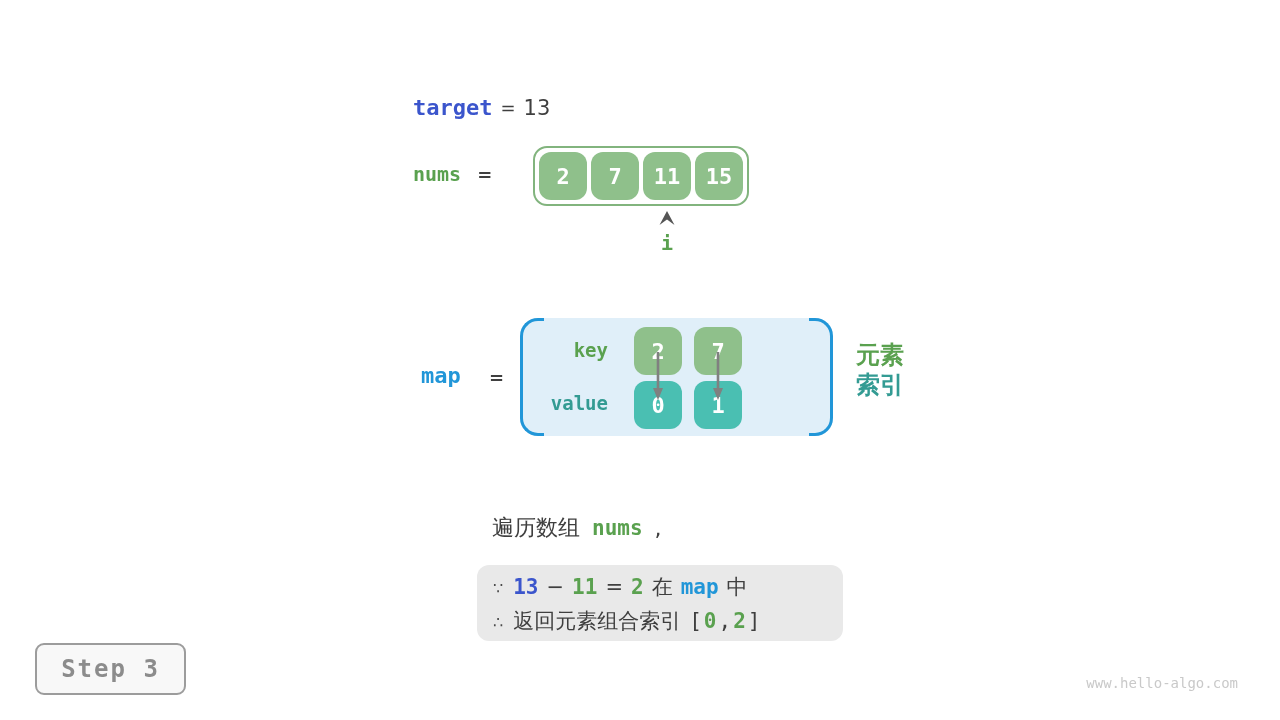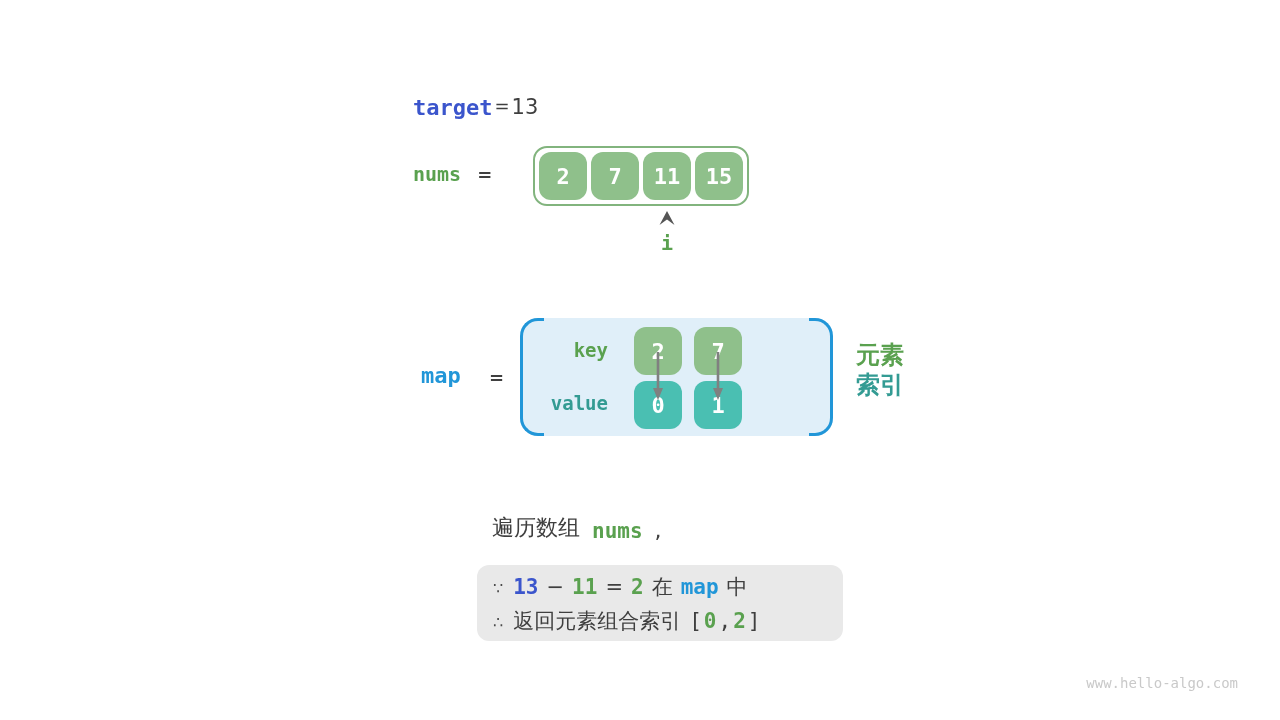--- a/index.html
+++ b/index.html
@@ -9,21 +9,21 @@
   .abs{position:absolute;}
 
   
   .kw-royal{color:#3b55cc;font-weight:bold;}
   .kw-blue{color:#2196d8;font-weight:bold;}
   .kw-green{color:#5aa14f;font-weight:bold;}
   .kw-teal{color:#339b93;font-weight:bold;}
   .dark{color:#3f3f3f;}
 
   
-  .target-line{left:413px;top:95px;font-size:22px;display:flex;align-items:flex-start;gap:2px;}
+  .target-line{left:413px;top:95px;font-size:22px;display:flex;align-items:center;gap:8px;}
   .target-line .eq{font-size:18px;}
   .target-line .val{font-size:21px;}
   .nums-line{left:413px;top:162px;font-size:20px;display:flex;align-items:baseline;gap:16px;}
   .nums-line .eq{font-size:18px;font-weight:bold;}
 
   
   .array-box{left:533px;top:146px;border:2px solid #82b47e;border-radius:14px;
              padding:4px;display:flex;gap:4px;background:#ffffff;}
   .cell{width:48px;height:48px;border-radius:12px;background:#8fc08b;color:#ffffff;
         display:flex;align-items:center;justify-content:center;
@@ -43,21 +43,21 @@
   .row-label{width:68px;text-align:right;font-size:19px;}
   .key-label{left:540px;top:339px;}
   .value-label{left:540px;top:392px;text-align:right;}
   .kbox1{left:634px;top:327px;} .kbox2{left:694px;top:327px;}
   .vbox1{left:634px;top:381px;} .vbox2{left:694px;top:381px;}
   .map-arrow{z-index:3;}
   .elem-label{left:856px;top:339px;font-size:24px;font-weight:bold;color:#5aa14f;text-align:center;}
   .index-label{left:856px;top:369px;font-size:24px;font-weight:bold;color:#339b93;}
 
   
-  .caption{left:492px;top:513px;font-size:22px;display:flex;align-items:flex-end;gap:12px;}
+  .caption{left:492px;top:513px;font-size:22px;display:flex;align-items:center;gap:12px;}
   .caption .code{font-size:21px;}
 
   
   .conclusion{left:477px;top:565px;width:366px;height:76px;background:#e9e9e9;border-radius:12px;
               box-sizing:border-box;padding:6px 0 0 16px;font-size:21px;line-height:33px;}
   .c-line{display:flex;align-items:baseline;}
   .sym{font-size:16px;color:#4a4a4a;margin-right:10px;}
   .c-line .t{margin-right:8px;}
   .c-line .tt{margin-right:2px;}
 
@@ -152,16 +152,17 @@
       <span class="sym">∴</span>
       <span class="t dark">返回元素组合索引</span>
       <span class="tt mono dark">[</span>
       <span class="tt mono kw-green">0</span>
       <span class="tt mono dark">,</span>
       <span class="tt mono kw-green">2</span>
       <span class="mono dark">]</span>
     </div>
   </div>
 
+  <div class="abs step-badge mono">Step 3</div>
 
   <div class="abs watermark mono">www.hello-algo.com</div>
 
 </div>
 
 </body></html>

